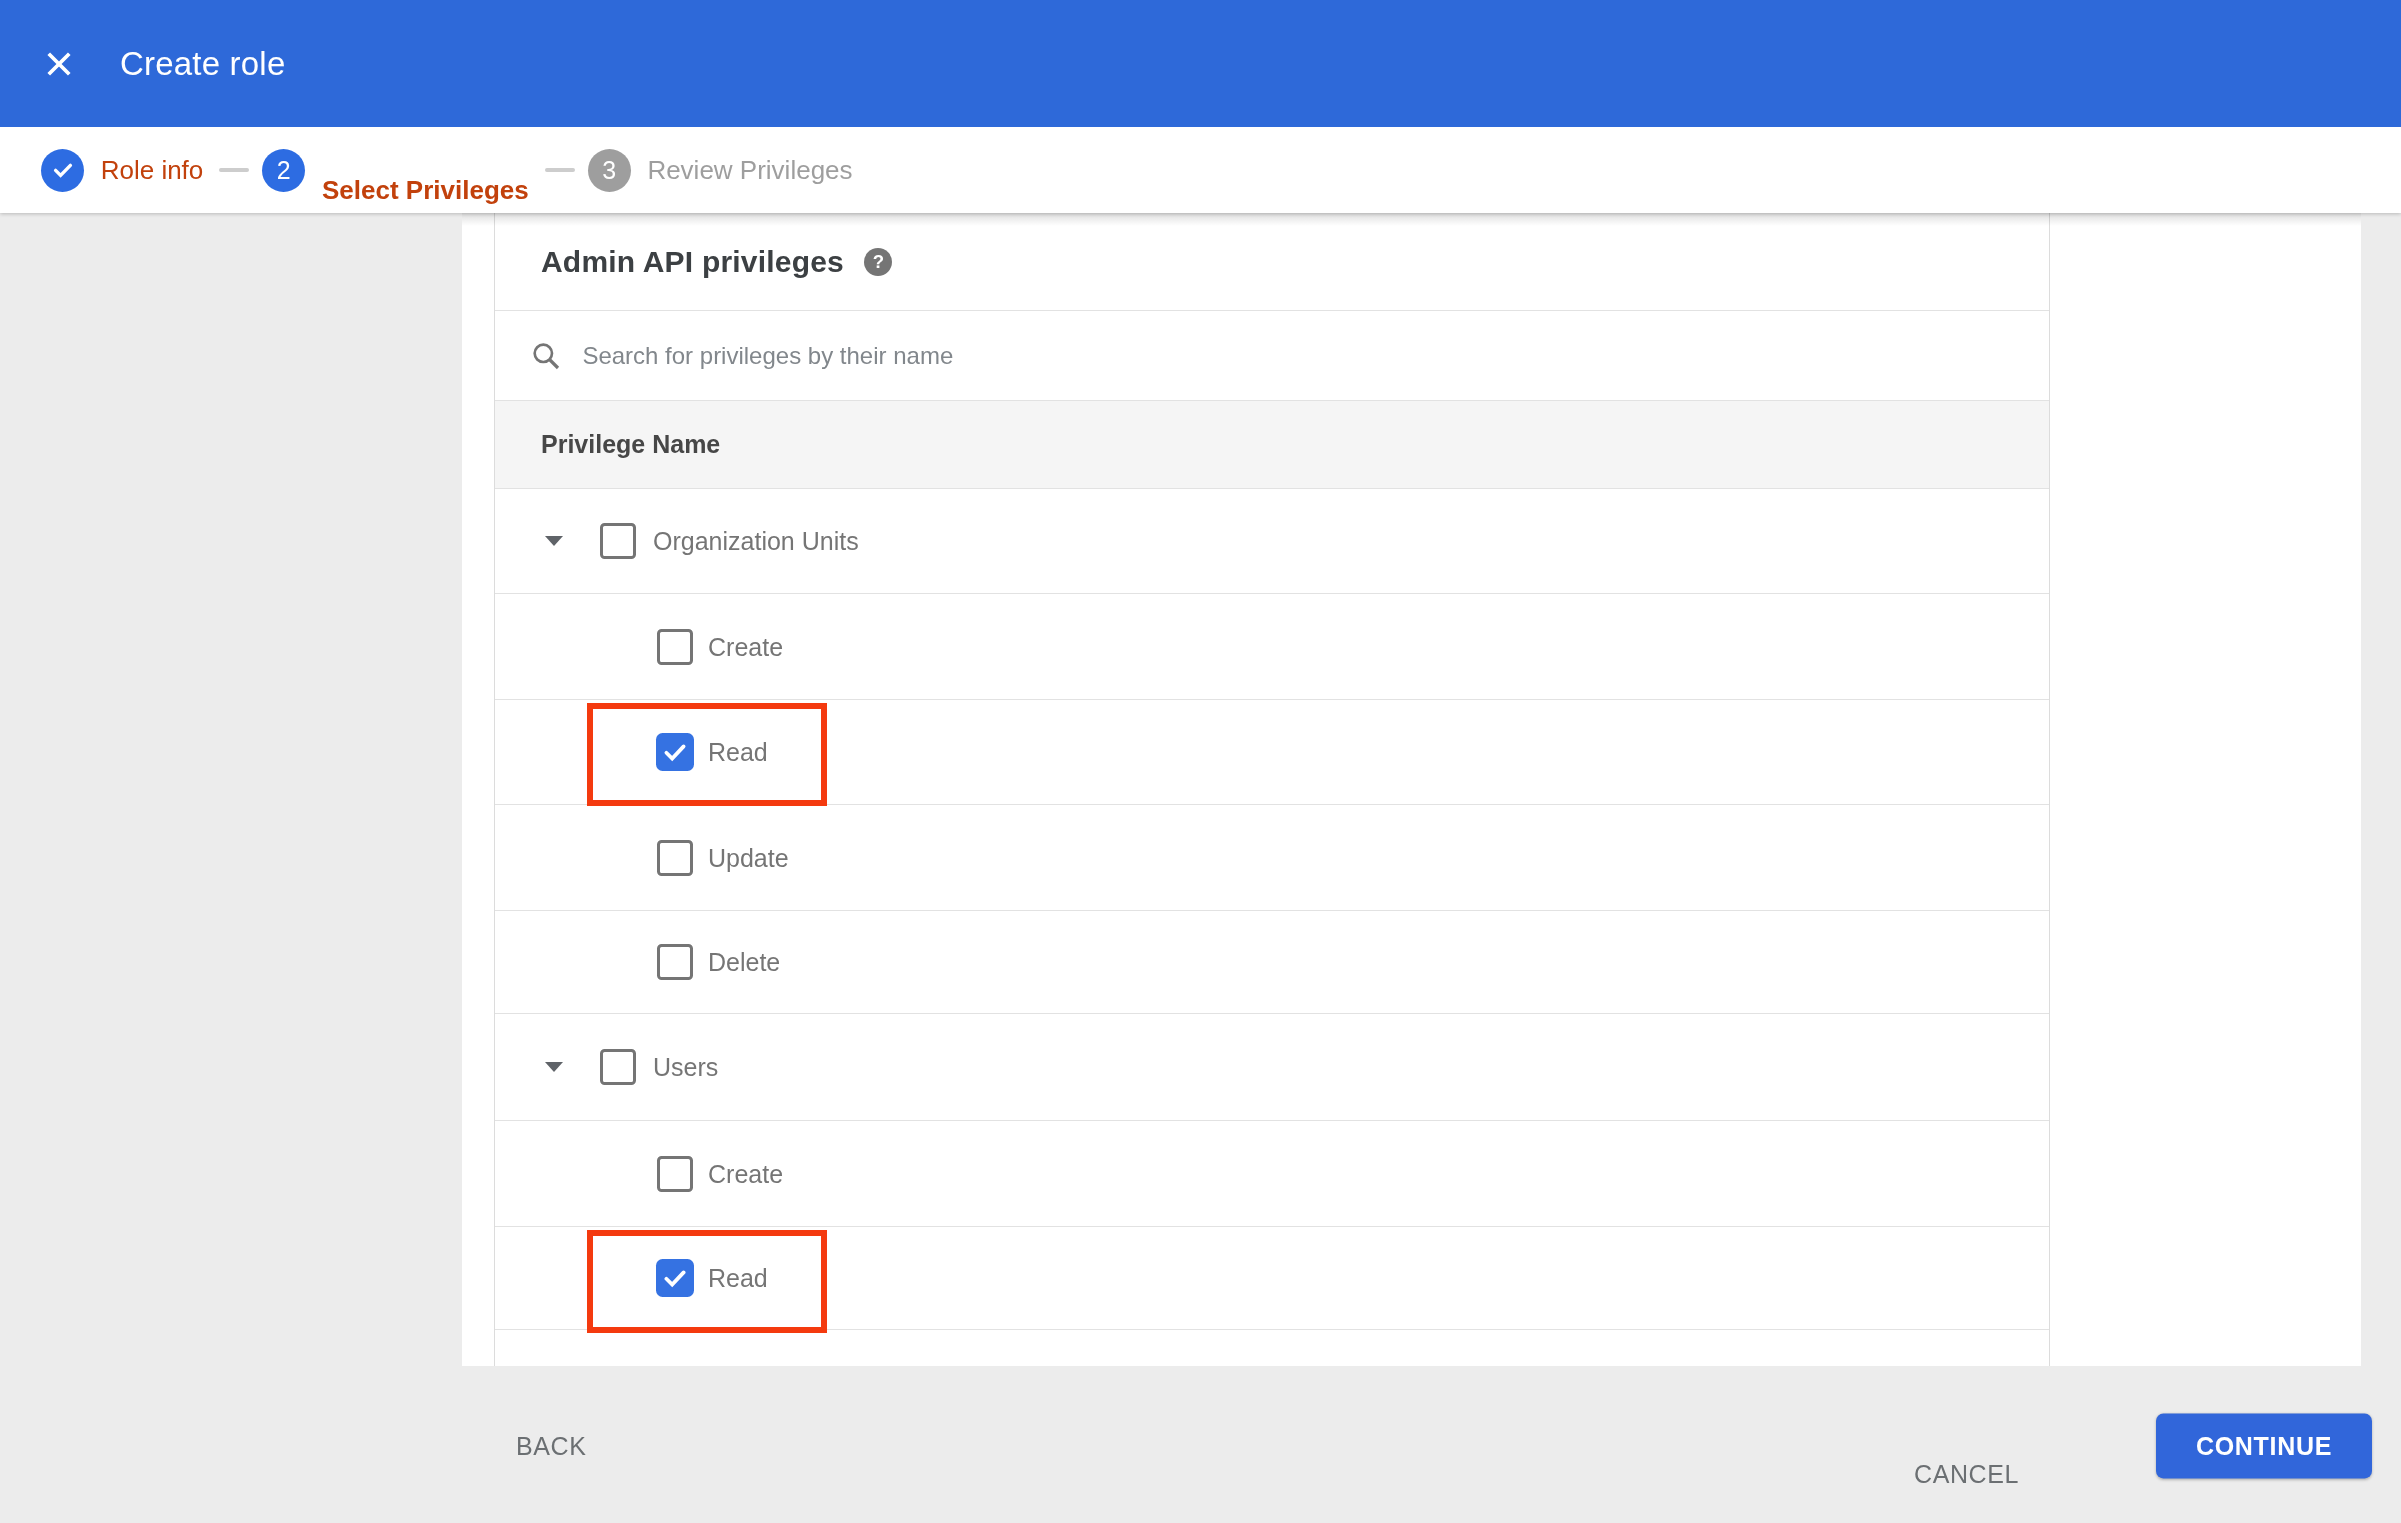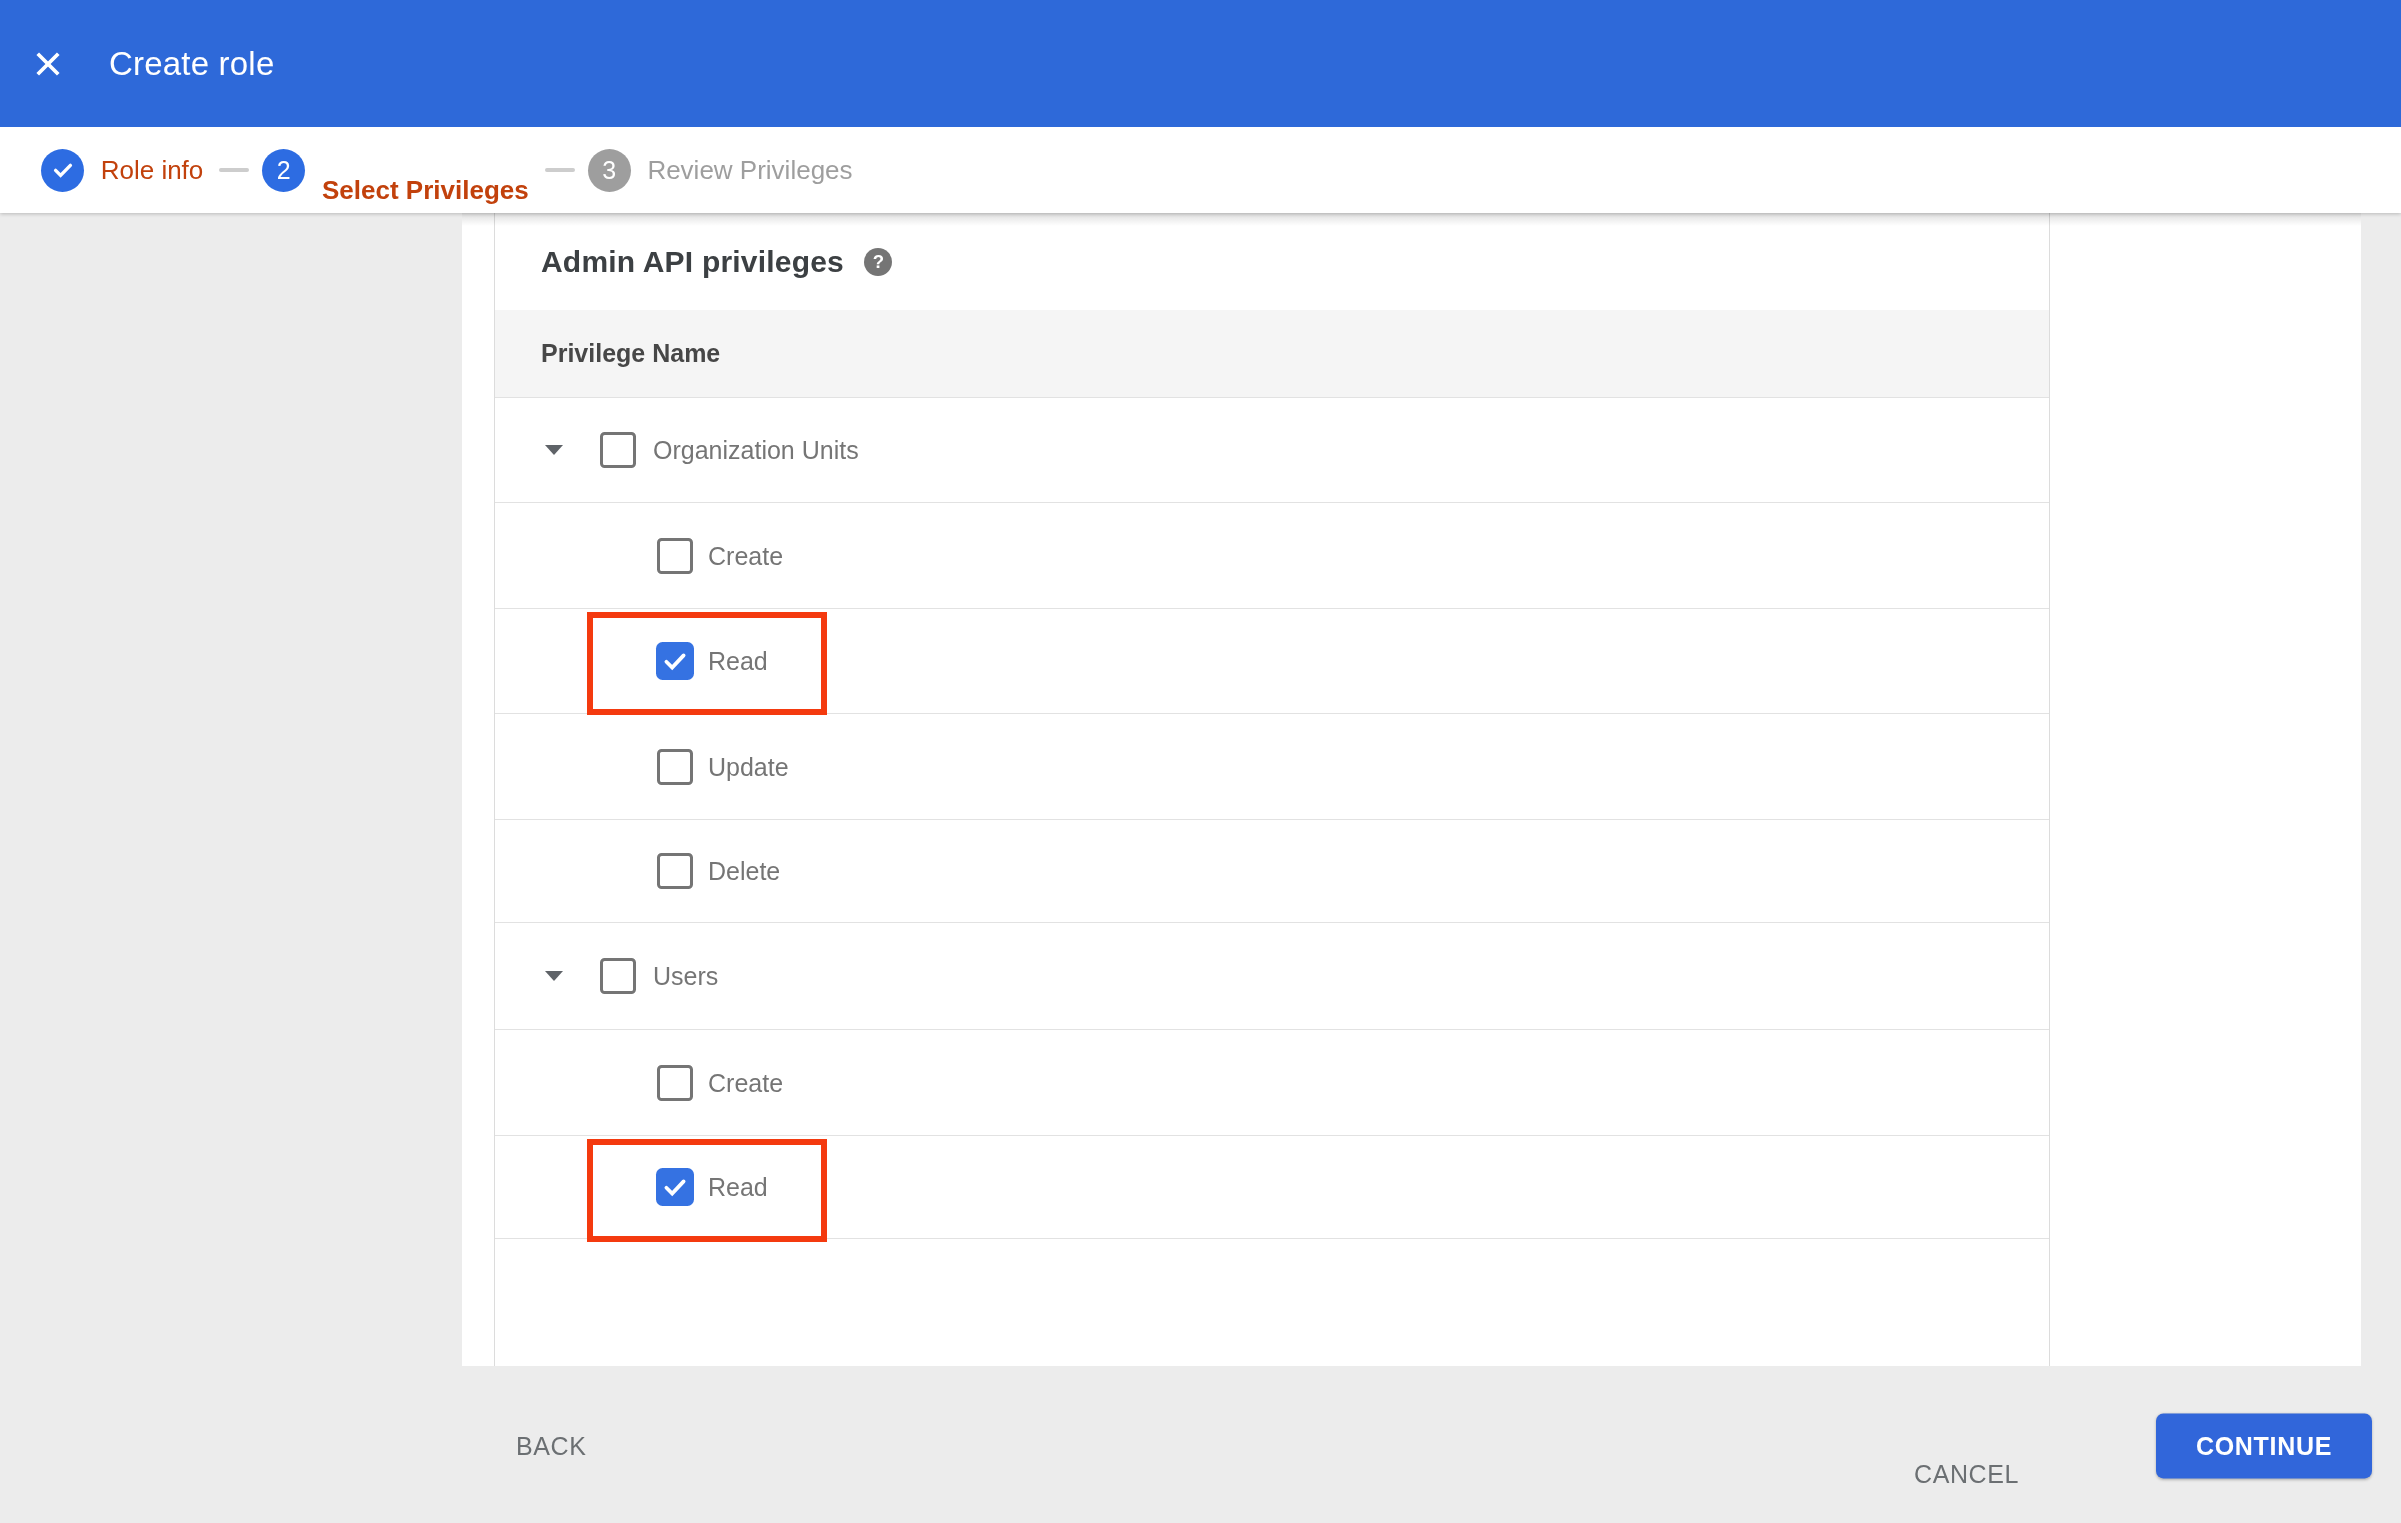--- a/index.html
+++ b/index.html
@@ -5,21 +5,21 @@
   :root{
     --blue:#2e69d9; --accent:#2d6ce2; --cb-blue:#3572e2; --btn-blue:#3166da;
     --red:#f43a0f; --page:#ececec; --border:#e2e2e2; --card-border:#dcdcdc;
     --label:#757575; --dark:#3c4043;
   }
   *{margin:0;padding:0;box-sizing:border-box;}
   html,body{width:2401px;height:1524px;}
   body{font-family:"Liberation Sans","DejaVu Sans",sans-serif;background:#fff;overflow:hidden;position:relative;}
 
   
-  .appbar{height:127px;background:var(--blue);display:flex;align-items:center;padding-left:32px;position:relative;z-index:10;}
+  .appbar{height:127px;background:var(--blue);display:flex;align-items:center;padding-left:43px;position:relative;z-index:10;}
   .close-btn{width:32px;height:32px;display:flex;align-items:center;justify-content:center;cursor:pointer;}
   .appbar-title{color:#fff;font-size:33px;font-weight:400;margin-left:45px;letter-spacing:0.2px;}
 
   
   .stepper{height:86px;background:#fff;display:flex;align-items:center;padding-left:41px;position:relative;z-index:9;box-shadow:0 0.9px 3.7px rgba(0,0,0,.22);}
   .step{display:flex;align-items:center;}
   .step-circle{width:43px;height:43px;border-radius:50%;display:flex;align-items:center;justify-content:center;color:#fff;font-size:25px;font-weight:500;flex:none;}
   .step-circle.done,.step-circle.active{background:var(--accent);}
   .step-circle.todo{background:#9e9e9e;}
   .step-label{margin-left:16.7px;font-size:26px;color:#c2410c;}
@@ -98,20 +98,29 @@
 
 <div class="page">
   <div class="dialog">
     <div class="card">
 
       <div class="card-head">
         <span class="card-title">Admin API privileges</span>
         <span class="help-icon">?</span>
       </div>
 
+      <div class="search-row">
+        <span style="display:flex;">
+          <svg width="32" height="32" viewBox="0 0 24 24">
+              <circle cx="10" cy="10" r="6.5" stroke="#757575" stroke-width="2" fill="none"></circle>
+              <path d="M15 15 L21 21" stroke="#757575" stroke-width="2.4"></path>
+            </svg>
+        </span>
+        <input class="search-input" type="text" placeholder="Search for privileges by their name" style="">
+      </div>
 
       <div class="thead">
         <span>Privilege Name</span>
       </div>
 
       <div id="rows">
           <div class="prow group" style="height: 105px;">
             <span class="tri"></span>
             <span class="cb"></span>
             <span class="plabel">Organization Units</span>

